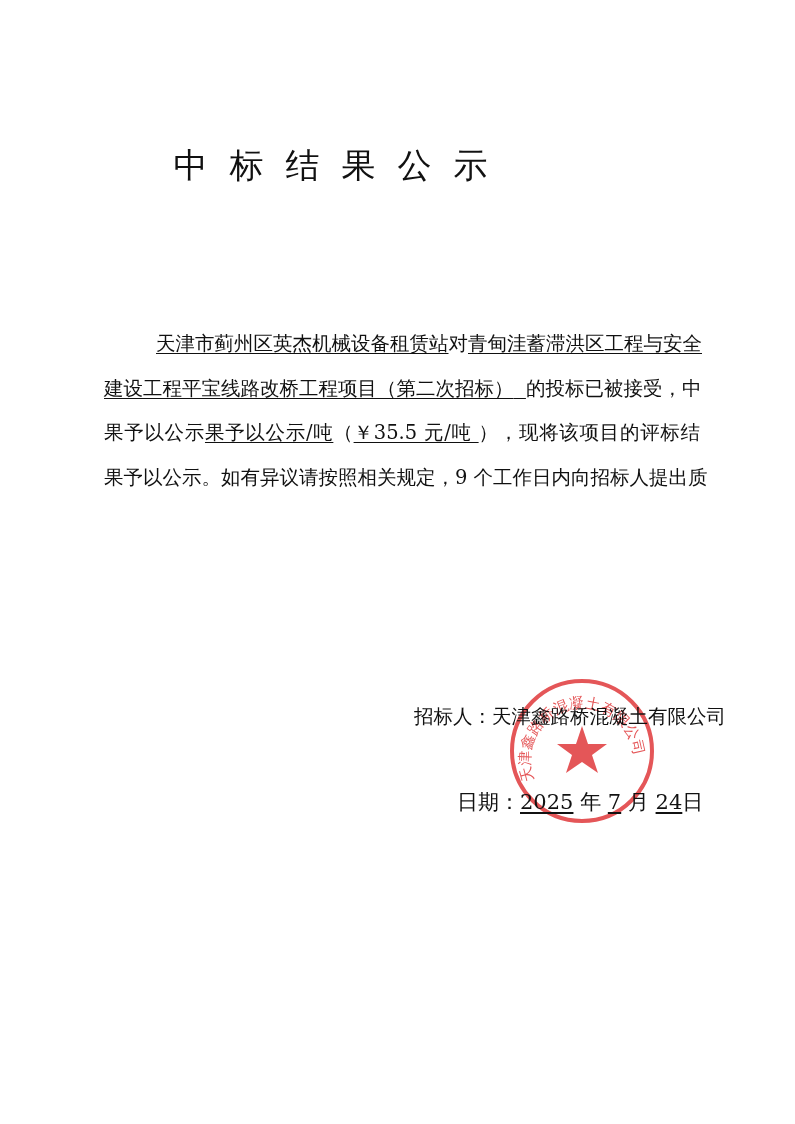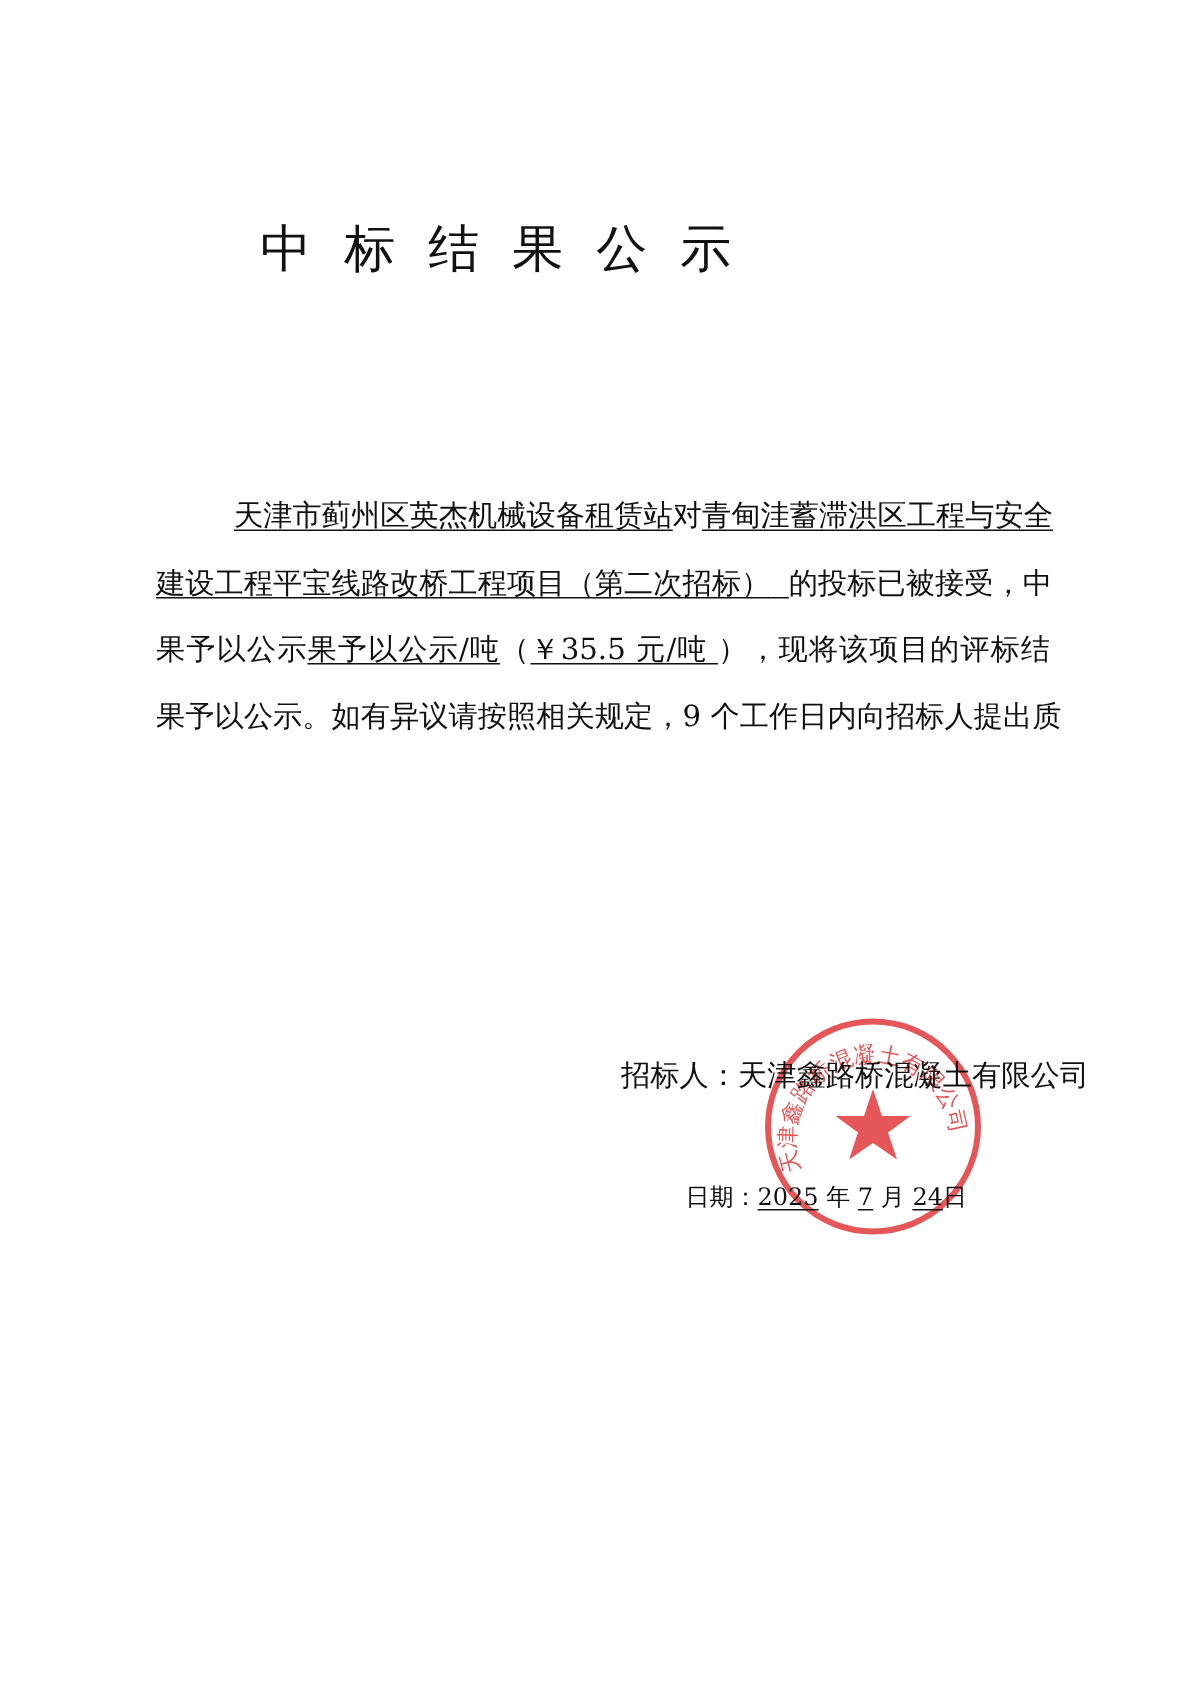--- a/index.html
+++ b/index.html
@@ -17,21 +17,21 @@
     font-size: 19.5px; line-height: 44.5px; text-align: justify;
   }
   .ul { text-decoration: underline; text-underline-offset: 3px; text-decoration-thickness: 1px; }
   .line { display: block; white-space: nowrap; text-align-last: justify; }
   .line.last { text-align-last: left; }
   .indent { padding-left: 52px; }
   .signer {
     position: absolute; left: 398px; top: 703px; font-size: 19.5px; white-space: nowrap; margin-left: 16px;
   }
   .date {
-    position: absolute; left: 457px; top: 788px; font-size: 16px; white-space: nowrap;
+    position: absolute; left: 457px; top: 788px; font-size: 21px; white-space: nowrap;
   }
   .stamp {
     position: absolute; left: 507px; top: 676px; width: 150px; height: 150px; opacity: 0.85;
   }
   .u { text-decoration: underline; text-underline-offset: 3px; }
 </style>
 </head>
 <body>
 
 <div class="title">中标结果公示</div>

